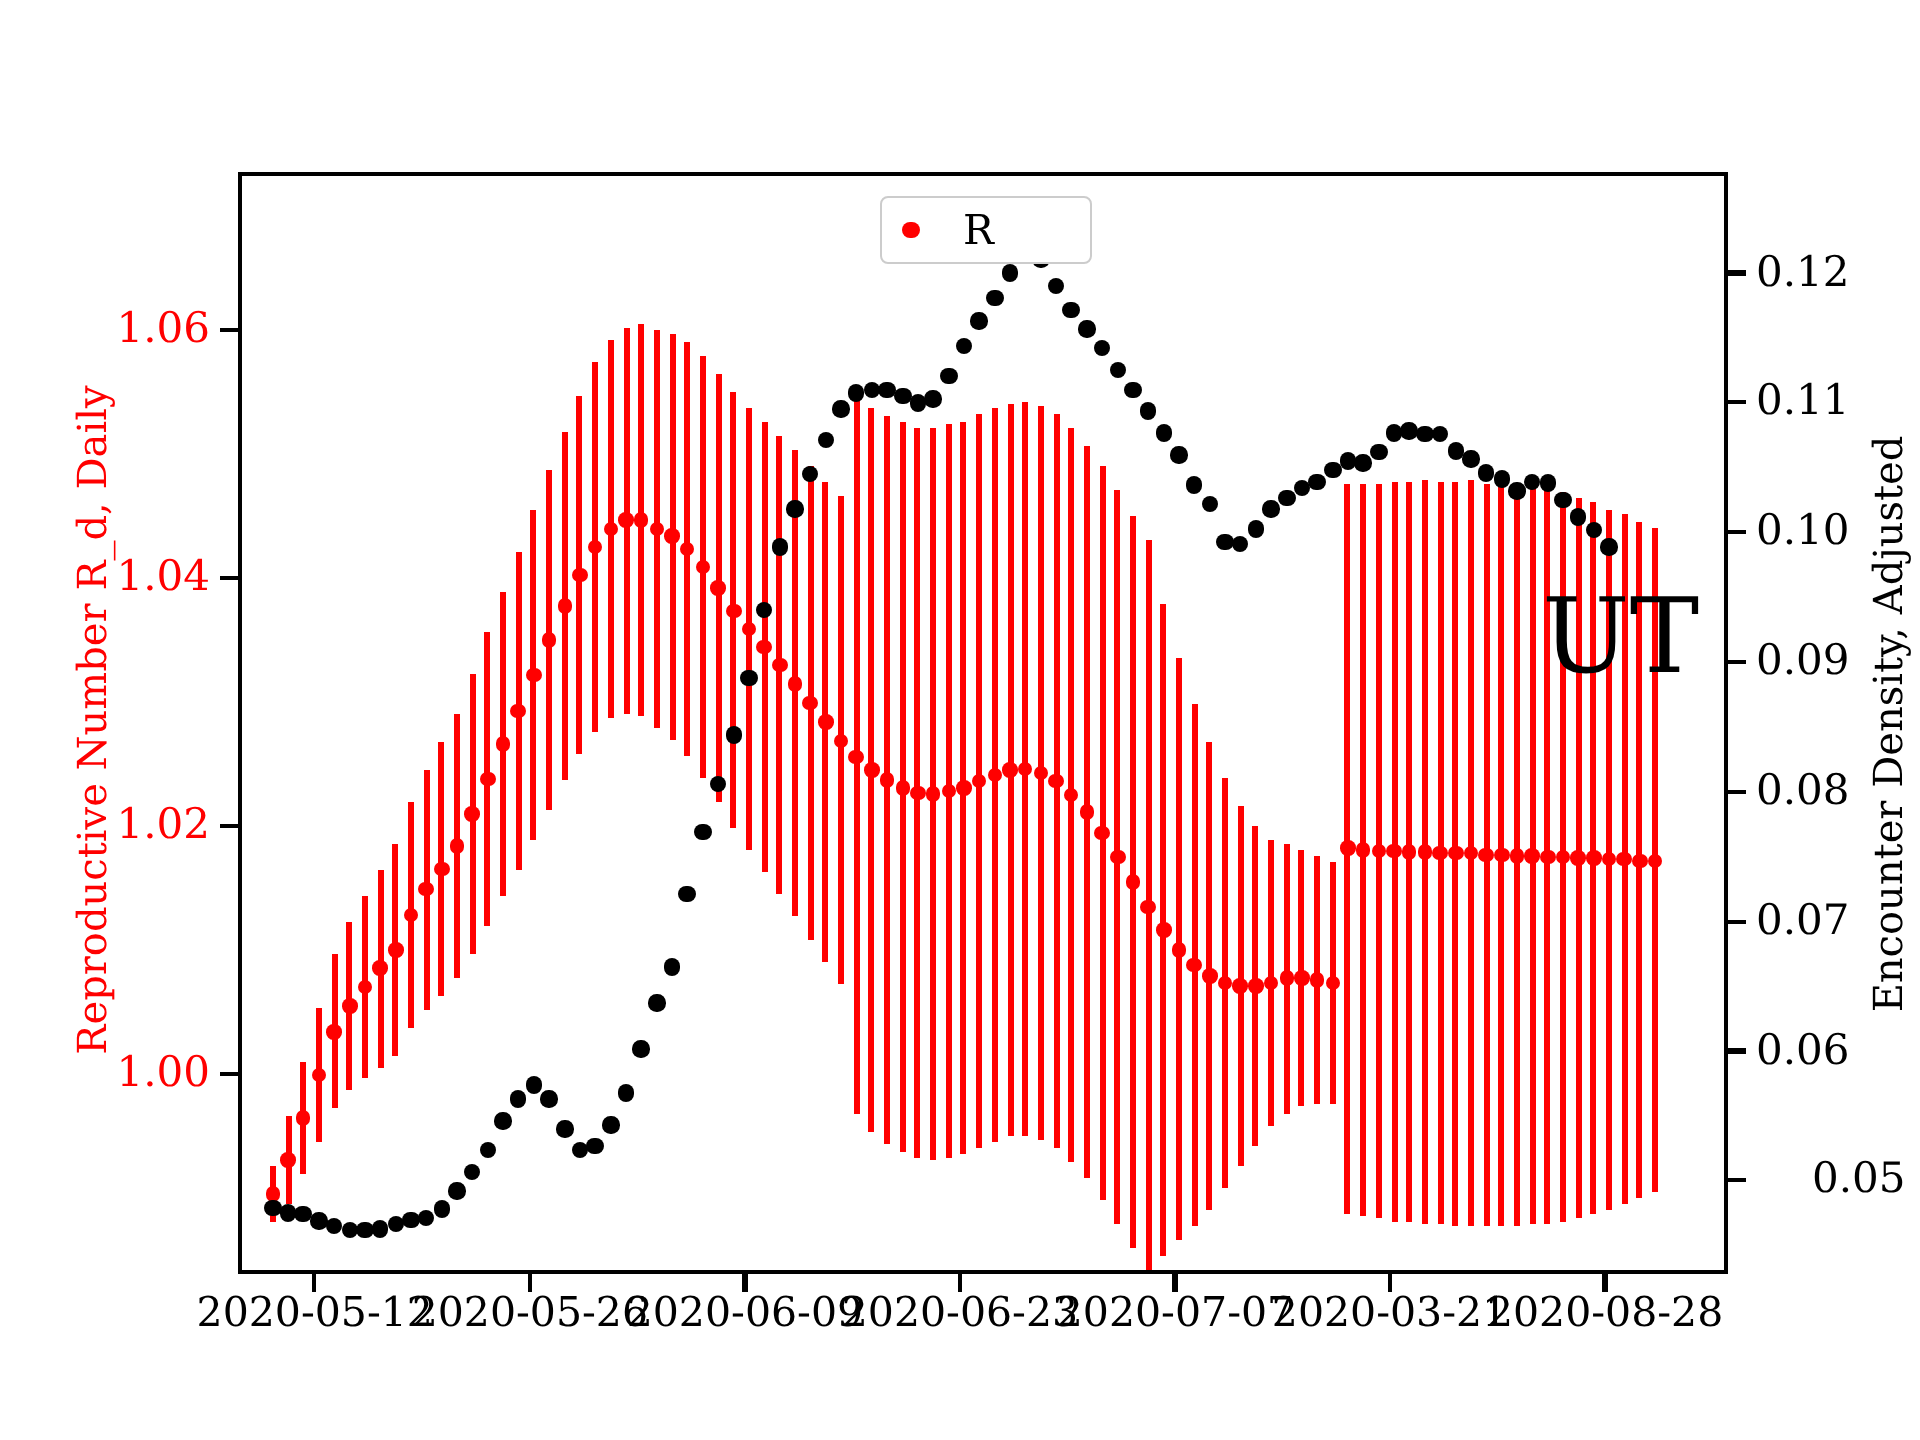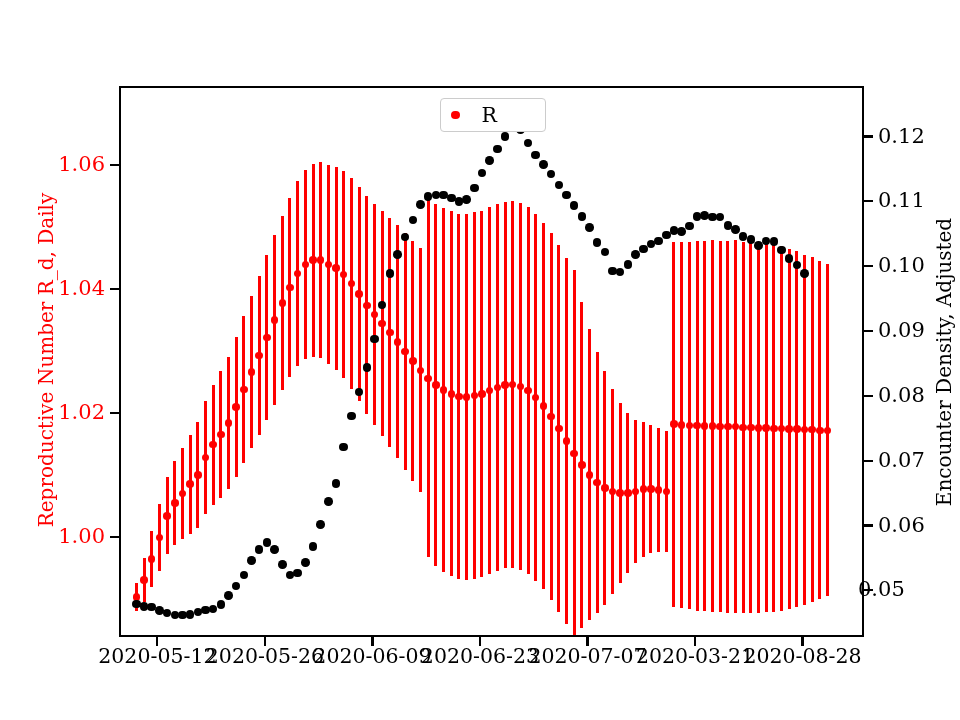--- a/index.html
+++ b/index.html
@@ -311,33 +311,34 @@
         <div class="bdot" style="left: 617.863px; top: 144.196px;"></div>
         <div class="bdot" style="left: 625.544px; top: 147.437px;"></div>
         <div class="bdot" style="left: 633.224px; top: 153.271px;"></div>
         <div class="bdot" style="left: 640.905px; top: 148.734px;"></div>
         <div class="bdot" style="left: 648.585px; top: 149.382px;"></div>
         <div class="bdot" style="left: 656.265px; top: 157.809px;"></div>
         <div class="bdot" style="left: 663.946px; top: 166.236px;"></div>
         <div class="bdot" style="left: 671.626px; top: 172.718px;"></div>
         <div class="bdot" style="left: 679.307px; top: 181.145px;"></div>
       </div>
+    <div id="ut-annotation">UT</div>
   </div>
 
   <div id="ticks-layer">
       <div class="ytick-l" style="position: absolute; left: 110px; top: 535.606px;"></div>
       <div class="ylab-l" style="right: 855px; top: 525.706px;">1.00</div>
       <div class="ytick-l" style="position: absolute; left: 110px; top: 411.785px;"></div>
       <div class="ylab-l" style="right: 855px; top: 401.885px;">1.02</div>
       <div class="ytick-l" style="position: absolute; left: 110px; top: 287.965px;"></div>
       <div class="ylab-l" style="right: 855px; top: 278.065px;">1.04</div>
       <div class="ytick-l" style="position: absolute; left: 110px; top: 164.145px;"></div>
       <div class="ylab-l" style="right: 855px; top: 154.245px;">1.06</div>
       <div class="ytick-r" style="position: absolute; left: 864px; top: 589.227px;"></div>
-      <div class="ylab-r" style="left: 858px; top: 579.327px;">0.05</div>
+      <div class="ylab-r" style="left: 906px; top: 579.327px;">0.05</div>
       <div class="ytick-r" style="position: absolute; left: 864px; top: 524.404px;"></div>
       <div class="ylab-r" style="left: 878px; top: 514.504px;">0.06</div>
       <div class="ytick-r" style="position: absolute; left: 864px; top: 459.58px;"></div>
       <div class="ylab-r" style="left: 878px; top: 449.68px;">0.07</div>
       <div class="ytick-r" style="position: absolute; left: 864px; top: 394.756px;"></div>
       <div class="ylab-r" style="left: 878px; top: 384.856px;">0.08</div>
       <div class="ytick-r" style="position: absolute; left: 864px; top: 329.933px;"></div>
       <div class="ylab-r" style="left: 878px; top: 320.033px;">0.09</div>
       <div class="ytick-r" style="position: absolute; left: 864px; top: 265.109px;"></div>
       <div class="ylab-r" style="left: 878px; top: 255.209px;">0.10</div>

